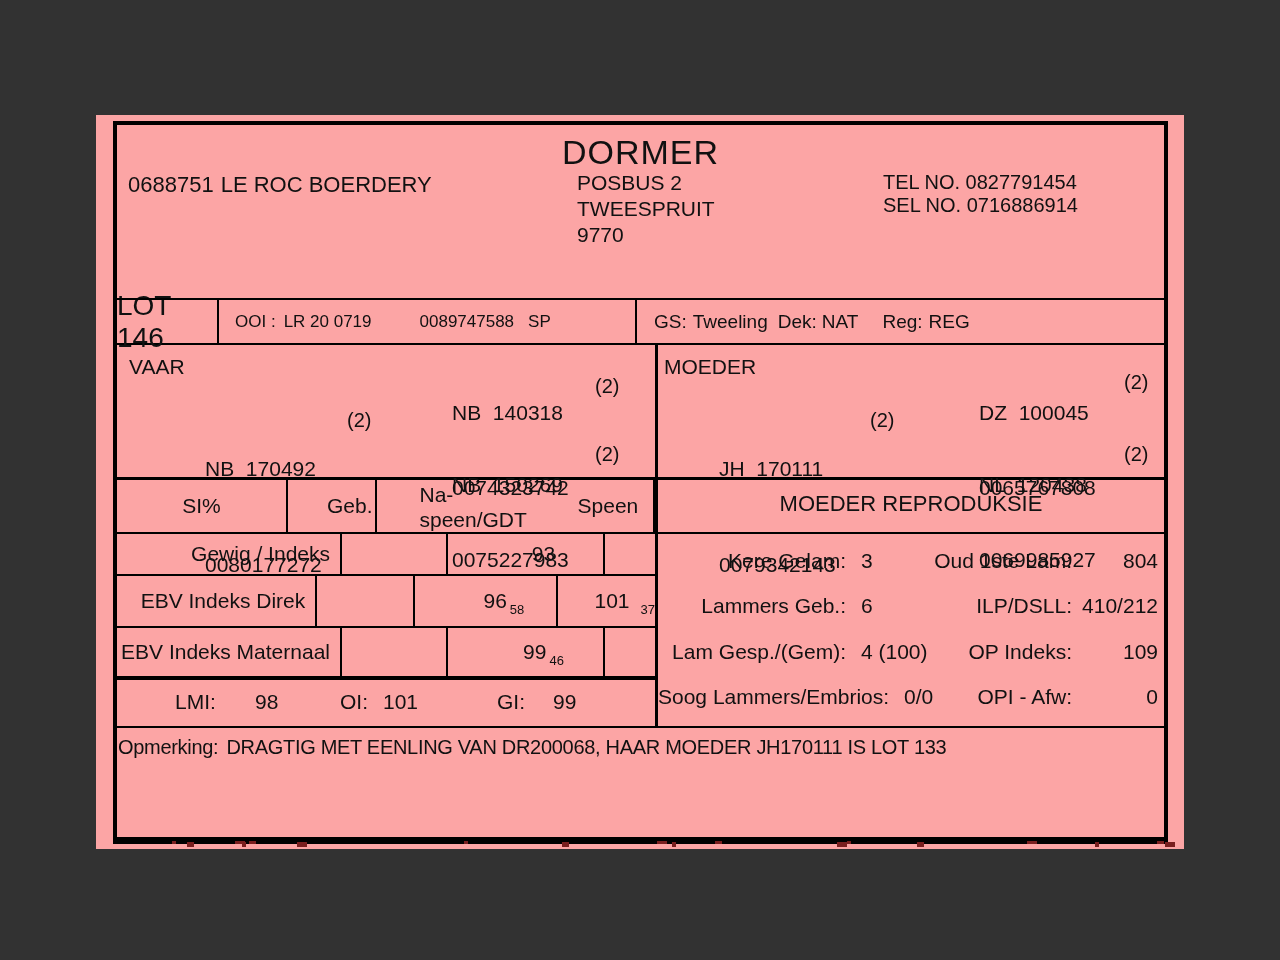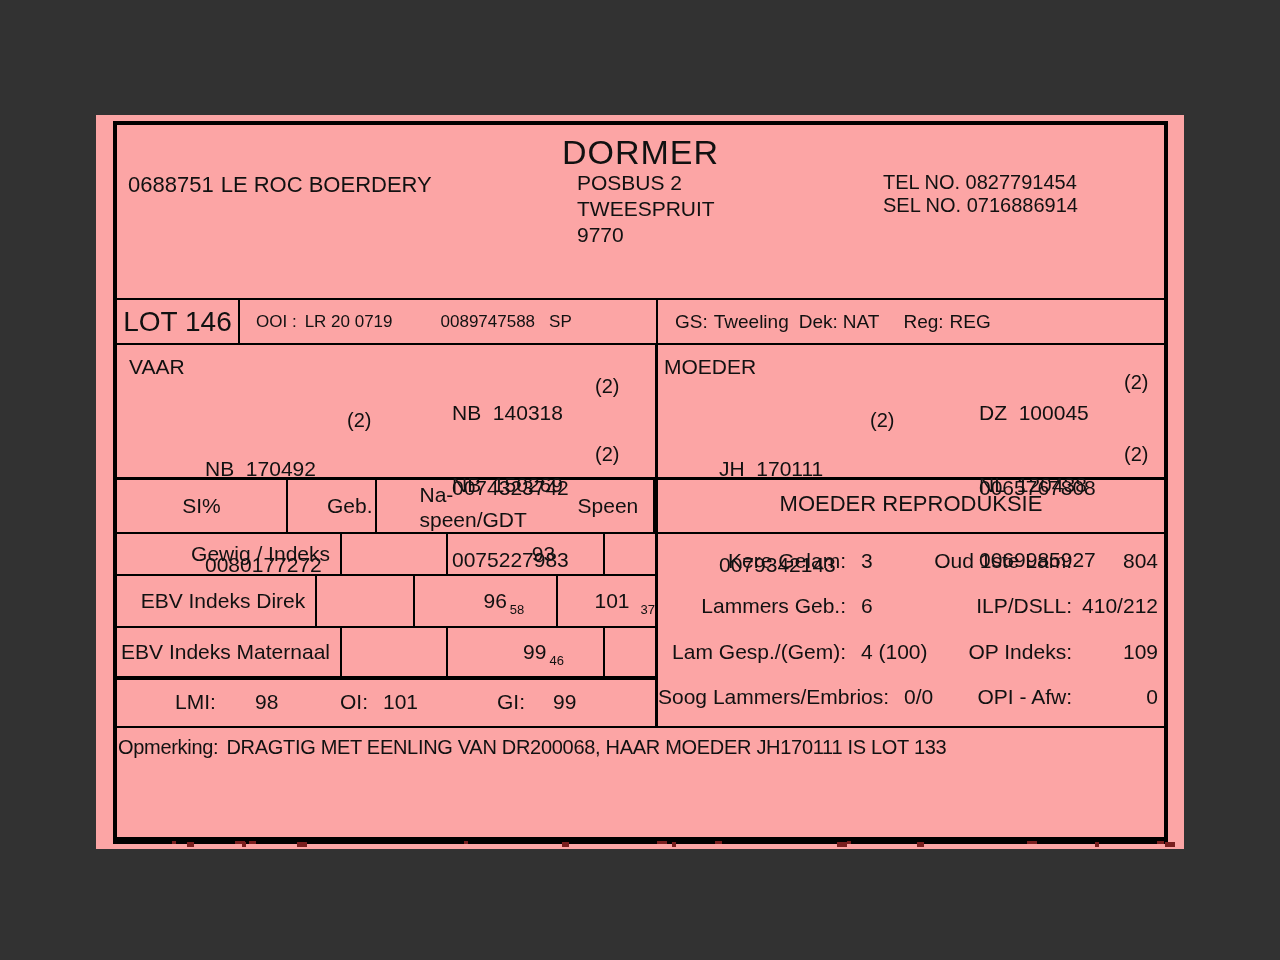--- a/index.html
+++ b/index.html
@@ -27,21 +27,21 @@
   .sec.header { height:175px; border-bottom:2px solid #000; position:relative; }
   .doc-title { position:absolute; left:0; right:0; top:8px; text-align:center; font-size:34px; letter-spacing:1px; }
   .breeder { position:absolute; left:11px; top:47px; font-size:22px; }
   .breeder .member { margin-right:7px; }
   .address { position:absolute; left:460px; top:45px; line-height:26px; font-size:21px; }
   .contact { position:absolute; left:766px; top:46px; line-height:23px; font-size:20px; }
 
   
   .sec.lot-row { height:45px; border-bottom:2px solid #000; display:flex; }
   .cell { box-sizing:border-box; border-right:2px solid #000; display:flex; align-items:center; }
-  .lot-cell { width:123px; justify-content:center; font-size:28px; }
+  .lot-cell { width:102px; justify-content:center; font-size:28px; }
   .animal-cell { width:418px; padding-left:16px; font-size:17px; }
   .animal-cell .aid { margin-left:8px; white-space:pre; }
   .animal-cell .areg { margin-left:48px; }
   .animal-cell .aflag { margin-left:14px; }
   .geb-cell { width:192px; padding-left:15px; font-size:21px; }
   .geb-cell .gval { margin-left:8px; }
   .gs-cell { flex:1; border-right:none; padding-left:17px; font-size:19px; }
   .gs-cell .v1 { margin-left:6px; }
   .gs-cell .l2 { margin-left:10px; }
   .gs-cell .v2 { margin-left:5px; }

